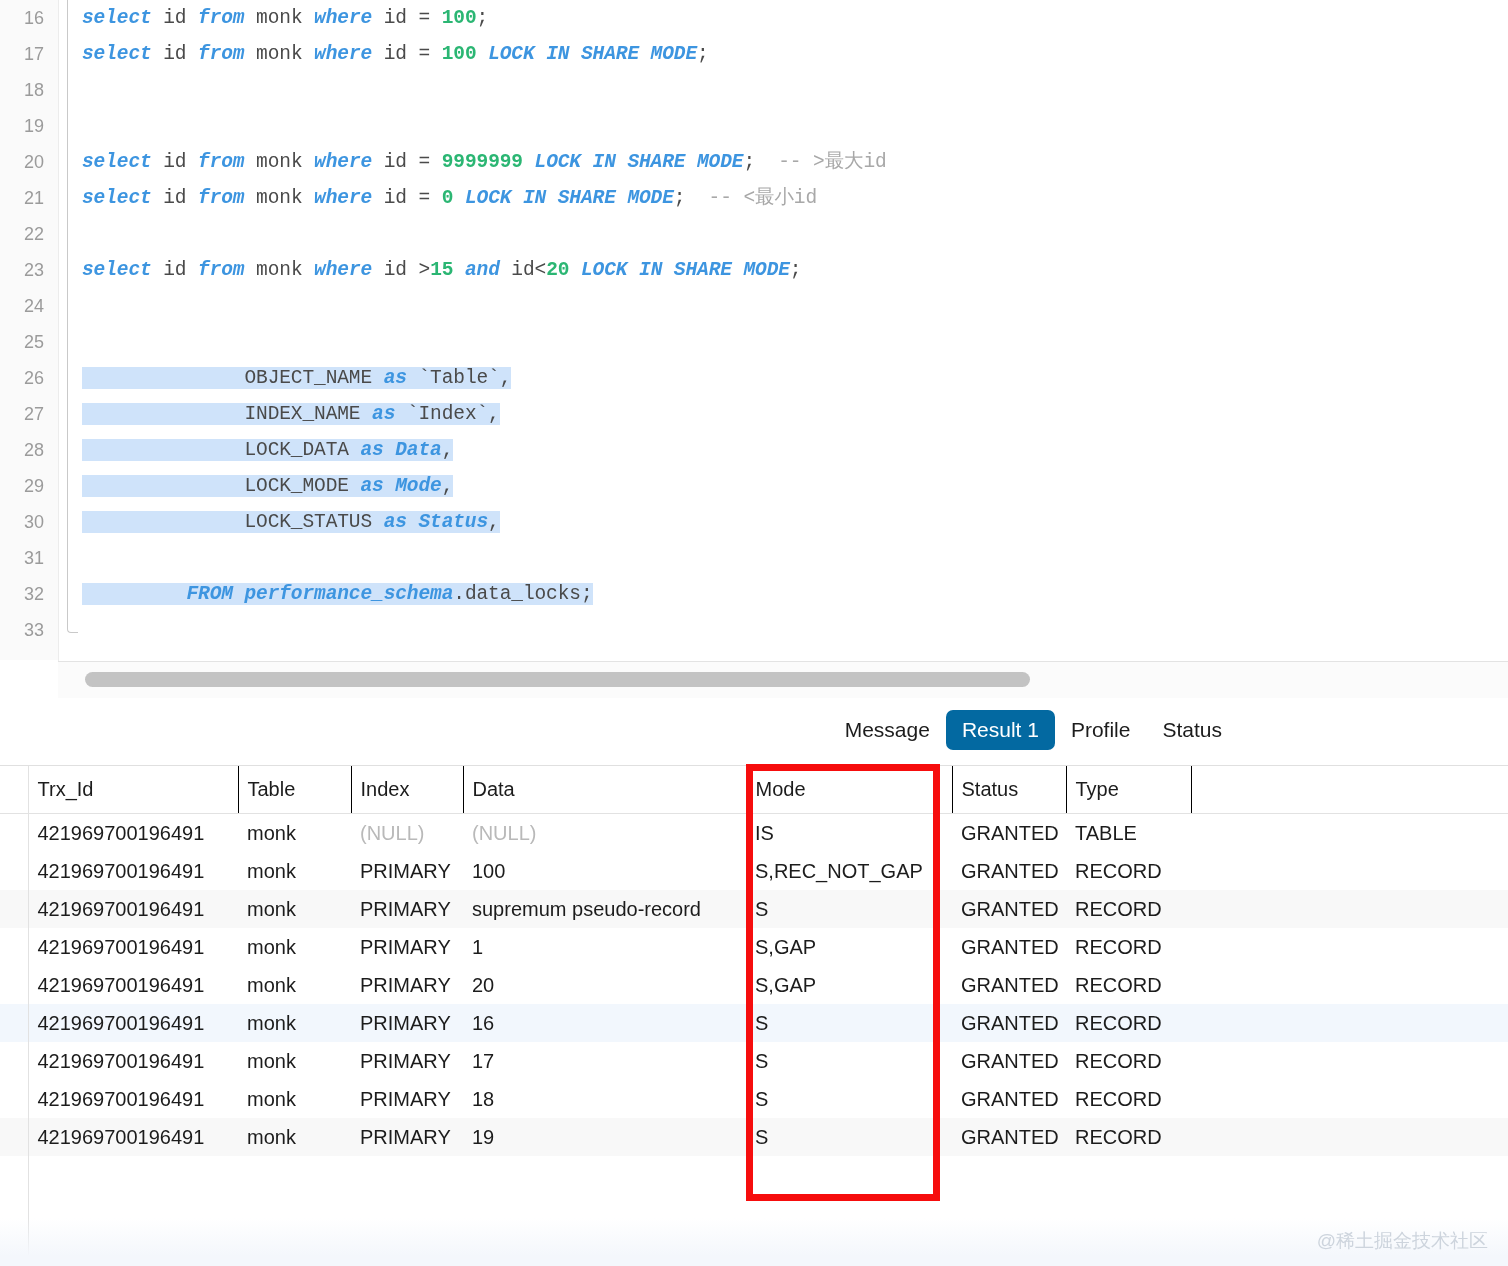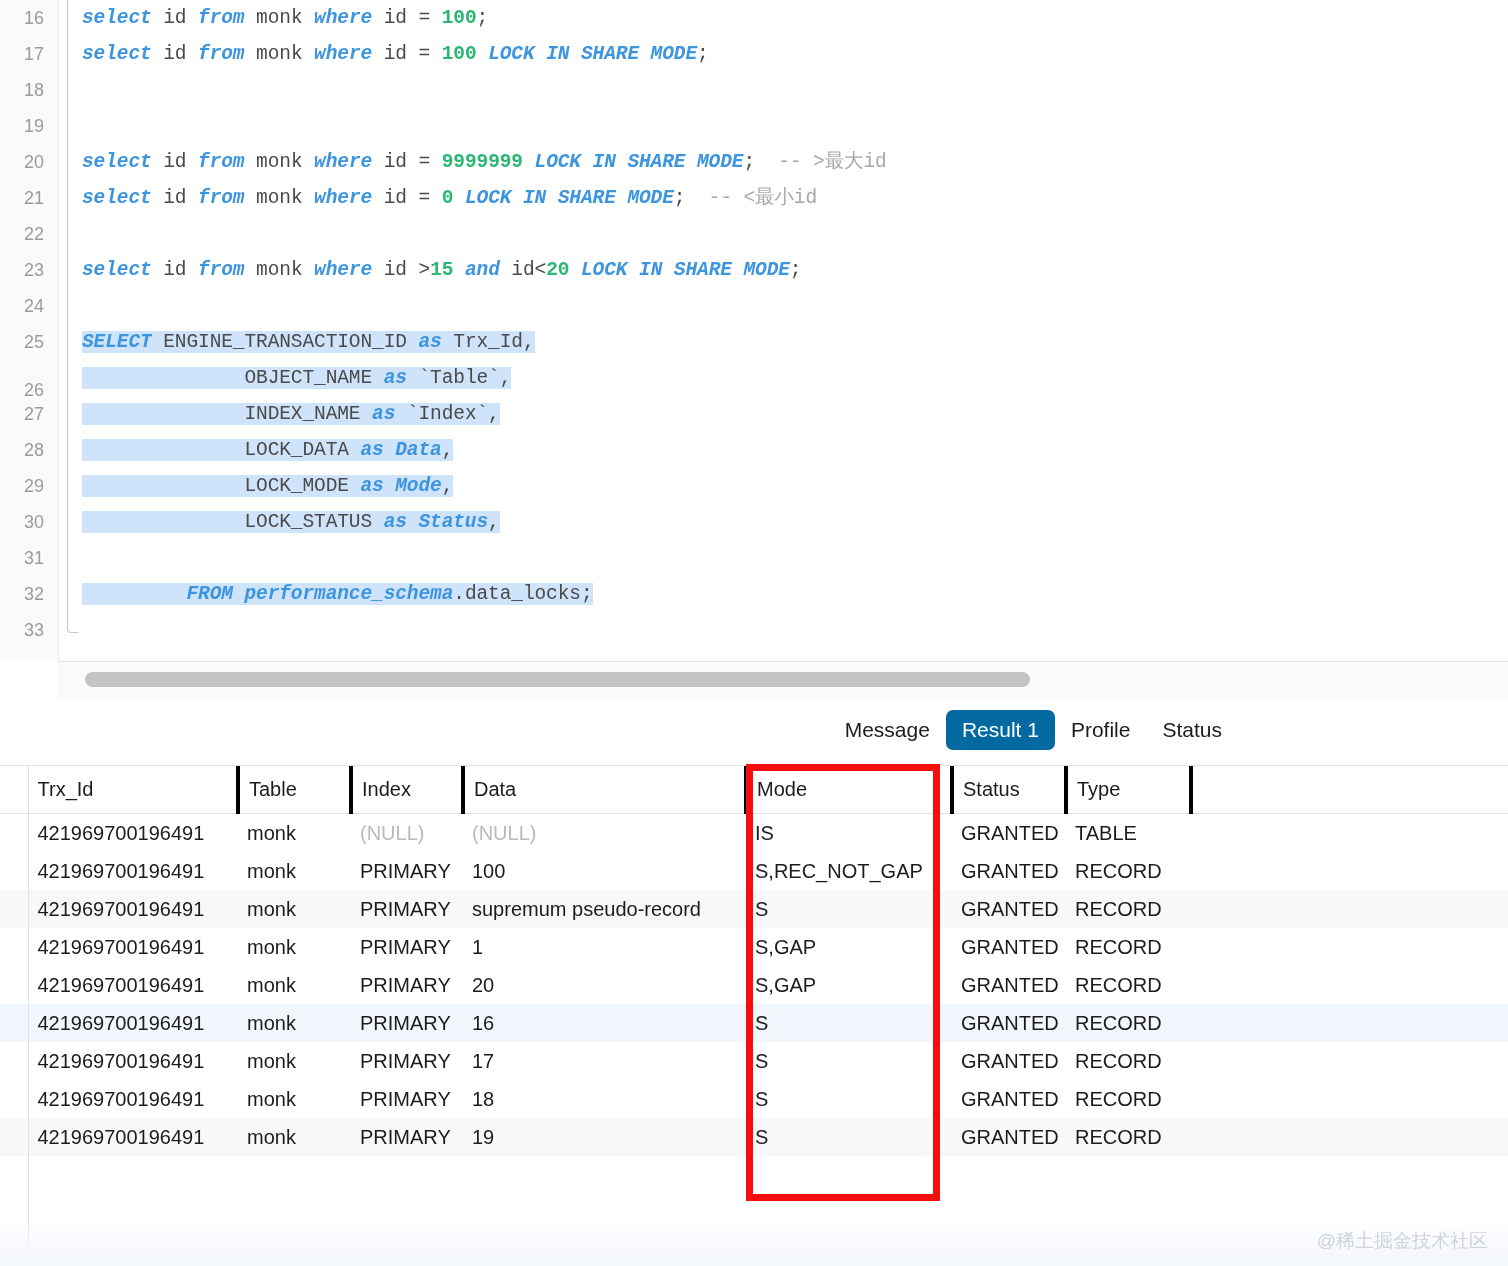--- a/index.html
+++ b/index.html
@@ -160,21 +160,21 @@
     height: 38px;
     overflow: hidden;
     white-space: nowrap;
     font-weight: normal;
     font-family: "Liberation Sans", sans-serif;
     vertical-align: middle;
   }
   table.grid thead th {
     height: 47px;
     border-bottom: 1px solid #e2e2e2;
-    border-right: 4px solid #000000;
+    border-right: 1px solid #000000;
     color: #1c1c1c;
     font-size: 20px;
   }
   table.grid thead th.gut, table.grid tbody td.gut {
     border-right: 1px solid #e2e2e2;
     padding: 0;
   }
   table.grid tbody td {
     border-right: none;
   }
@@ -229,41 +229,40 @@
       <div class="lnum" style="top: 0px;">16</div>
       <div class="lnum" style="top: 36px;">17</div>
       <div class="lnum" style="top: 72px;">18</div>
       <div class="lnum" style="top: 108px;">19</div>
       <div class="lnum" style="top: 144px;">20</div>
       <div class="lnum" style="top: 180px;">21</div>
       <div class="lnum" style="top: 216px;">22</div>
       <div class="lnum" style="top: 252px;">23</div>
       <div class="lnum" style="top: 288px;">24</div>
       <div class="lnum" style="top: 324px;">25</div>
-      <div class="lnum" style="top: 372px;">26</div>
+      <div class="lnum" style="top: 360px;">26</div>
       <div class="lnum" style="top: 396px;">27</div>
       <div class="lnum" style="top: 432px;">28</div>
       <div class="lnum" style="top: 468px;">29</div>
       <div class="lnum" style="top: 504px;">30</div>
       <div class="lnum" style="top: 540px;">31</div>
       <div class="lnum" style="top: 576px;">32</div>
       <div class="lnum" style="top: 612px;">33</div>
     </div>
   <div id="foldbar"></div>
   <div id="codearea">
       <div class="cline" style="top: 0px;"><span class="kw">select</span><span class="id"> id </span><span class="kw">from</span><span class="id"> monk </span><span class="kw">where</span><span class="id"> id = </span><span class="num">100</span><span class="id">;</span></div>
       <div class="cline" style="top: 36px;"><span class="kw">select</span><span class="id"> id </span><span class="kw">from</span><span class="id"> monk </span><span class="kw">where</span><span class="id"> id = </span><span class="num">100</span><span class="id"> </span><span class="kw">LOCK IN SHARE MODE</span><span class="id">;</span></div>
       <div class="cline" style="top: 72px;"></div>
       <div class="cline" style="top: 108px;"></div>
       <div class="cline" style="top: 144px;"><span class="kw">select</span><span class="id"> id </span><span class="kw">from</span><span class="id"> monk </span><span class="kw">where</span><span class="id"> id = </span><span class="num">9999999</span><span class="id"> </span><span class="kw">LOCK IN SHARE MODE</span><span class="id">;</span><span class="cmt">  -- &gt;最大id</span></div>
       <div class="cline" style="top: 180px;"><span class="kw">select</span><span class="id"> id </span><span class="kw">from</span><span class="id"> monk </span><span class="kw">where</span><span class="id"> id = </span><span class="num">0</span><span class="id"> </span><span class="kw">LOCK IN SHARE MODE</span><span class="id">;</span><span class="cmt">  -- &lt;最小id</span></div>
       <div class="cline" style="top: 216px;"></div>
       <div class="cline" style="top: 252px;"><span class="kw">select</span><span class="id"> id </span><span class="kw">from</span><span class="id"> monk </span><span class="kw">where</span><span class="id"> id &gt;</span><span class="num">15</span><span class="id"> </span><span class="kw">and</span><span class="id"> id&lt;</span><span class="num">20</span><span class="id"> </span><span class="kw">LOCK IN SHARE MODE</span><span class="id">;</span></div>
       <div class="cline" style="top: 288px;"></div>
-      <div class="cline" style="top: 324px;"><span class="kw sel">SELECT</span><span class="id sel"> ENGINE_TRANSACTION_ID </span><span class="kw sel">as</span><span class="id sel"> Trx_Id,</span></div>
       <div class="cline" style="top: 360px;"><span class="id sel">              OBJECT_NAME </span><span class="kw sel">as</span><span class="id sel"> `Table`,</span></div>
       <div class="cline" style="top: 432px;"><span class="id sel">              LOCK_DATA </span><span class="kw sel">as Data</span><span class="id sel">,</span></div>
       <div class="cline" style="top: 396px;"><span class="id sel">              INDEX_NAME </span><span class="kw sel">as</span><span class="id sel"> `Index`,</span></div>
       <div class="cline" style="top: 468px;"><span class="id sel">              LOCK_MODE </span><span class="kw sel">as Mode</span><span class="id sel">,</span></div>
       <div class="cline" style="top: 504px;"><span class="id sel">              LOCK_STATUS </span><span class="kw sel">as Status</span><span class="id sel">,</span></div>
       <div class="cline" style="top: 576px;"><span class="id sel">         </span><span class="kw sel">FROM performance_schema</span><span class="id sel">.data_locks;</span></div>
       <div class="cline" style="top: 612px;"></div>
     </div>
 </div>
 <div id="editor-left-border"></div>

